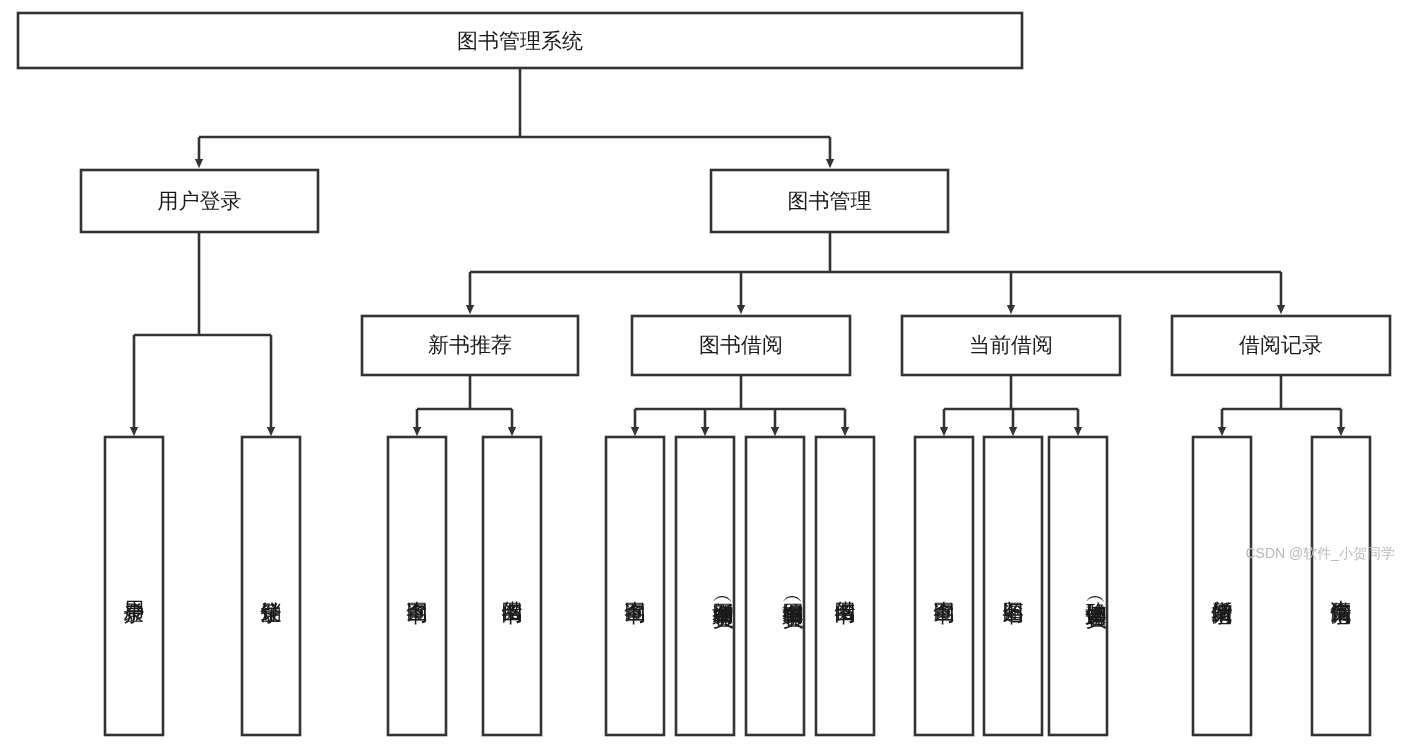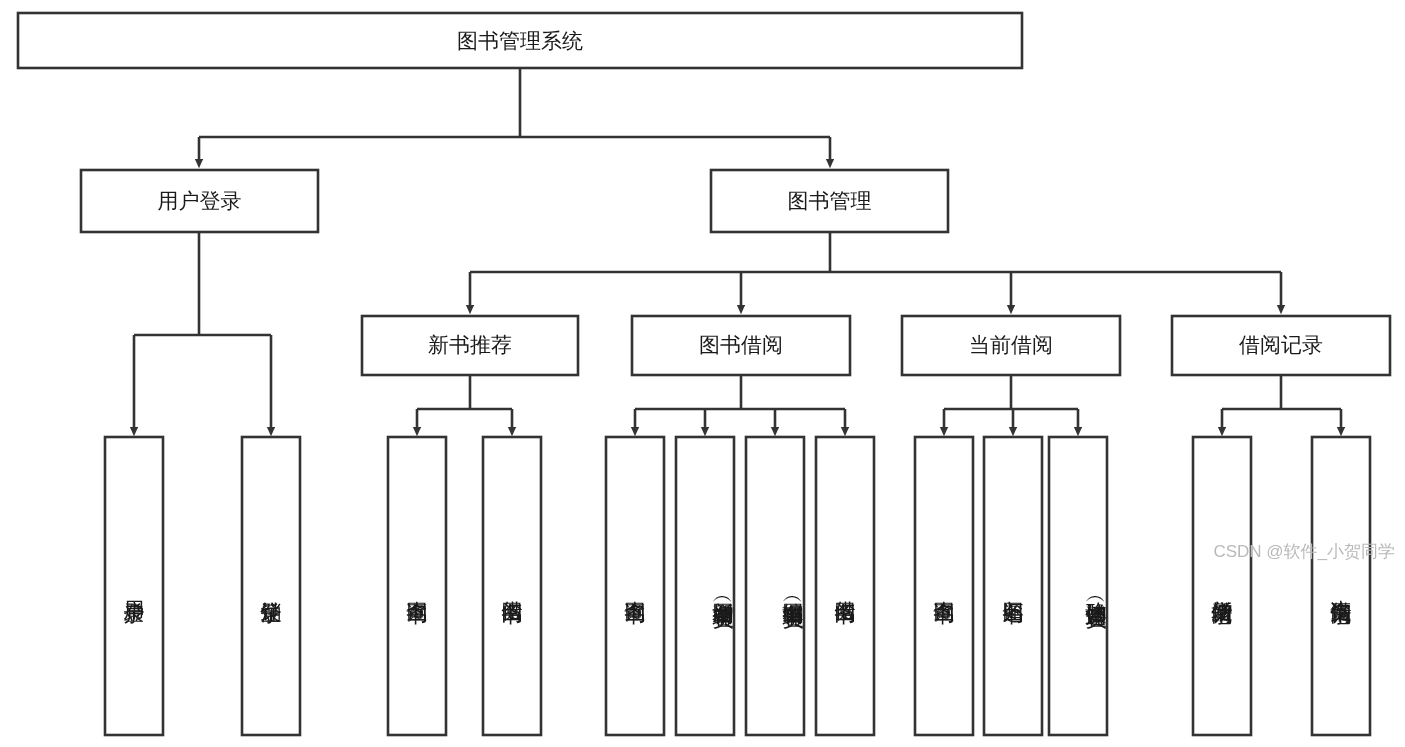--- a/index.html
+++ b/index.html
@@ -11,21 +11,21 @@
   .connector{stroke:#333333;stroke-width:2.6;fill:none;stroke-linecap:butt;}
   .arrow-head{fill:#333333;stroke:none;}
   text.node-label-h{font-family:"Liberation Sans","DejaVu Sans",sans-serif;
       font-size:21px;fill:#1a1a1a;text-anchor:middle;dominant-baseline:middle;}
   text.node-label-root{font-family:"Liberation Sans","DejaVu Sans",sans-serif;
       font-size:21px;fill:#1a1a1a;text-anchor:middle;dominant-baseline:middle;}
   .vert-label{position:absolute;writing-mode:vertical-rl;text-orientation:upright;
       font-family:"Liberation Sans","DejaVu Sans",sans-serif;font-size:21px;color:#1a1a1a;
       line-height:1.05;letter-spacing:1px;display:flex;align-items:center;
       justify-content:center;white-space:nowrap;pointer-events:none;}
-  .watermark{position:absolute;right:10px;bottom:4px;font-size:17px;color:#b9b9b9;
+  .watermark{position:absolute;right:10px;bottom:4px;font-size:14px;color:#b9b9b9;
       font-family:"Liberation Sans","DejaVu Sans",sans-serif;white-space:nowrap;}
 </style>
 </head>
 <body>
 
 <div id="diagram-root">
 
   <svg class="diagram" viewBox="0 0 1405 747">
     <defs>
       <marker id="arrow" markerWidth="11" markerHeight="11" refX="1.2" refY="4.2" orient="auto" markerUnits="userSpaceOnUse">

